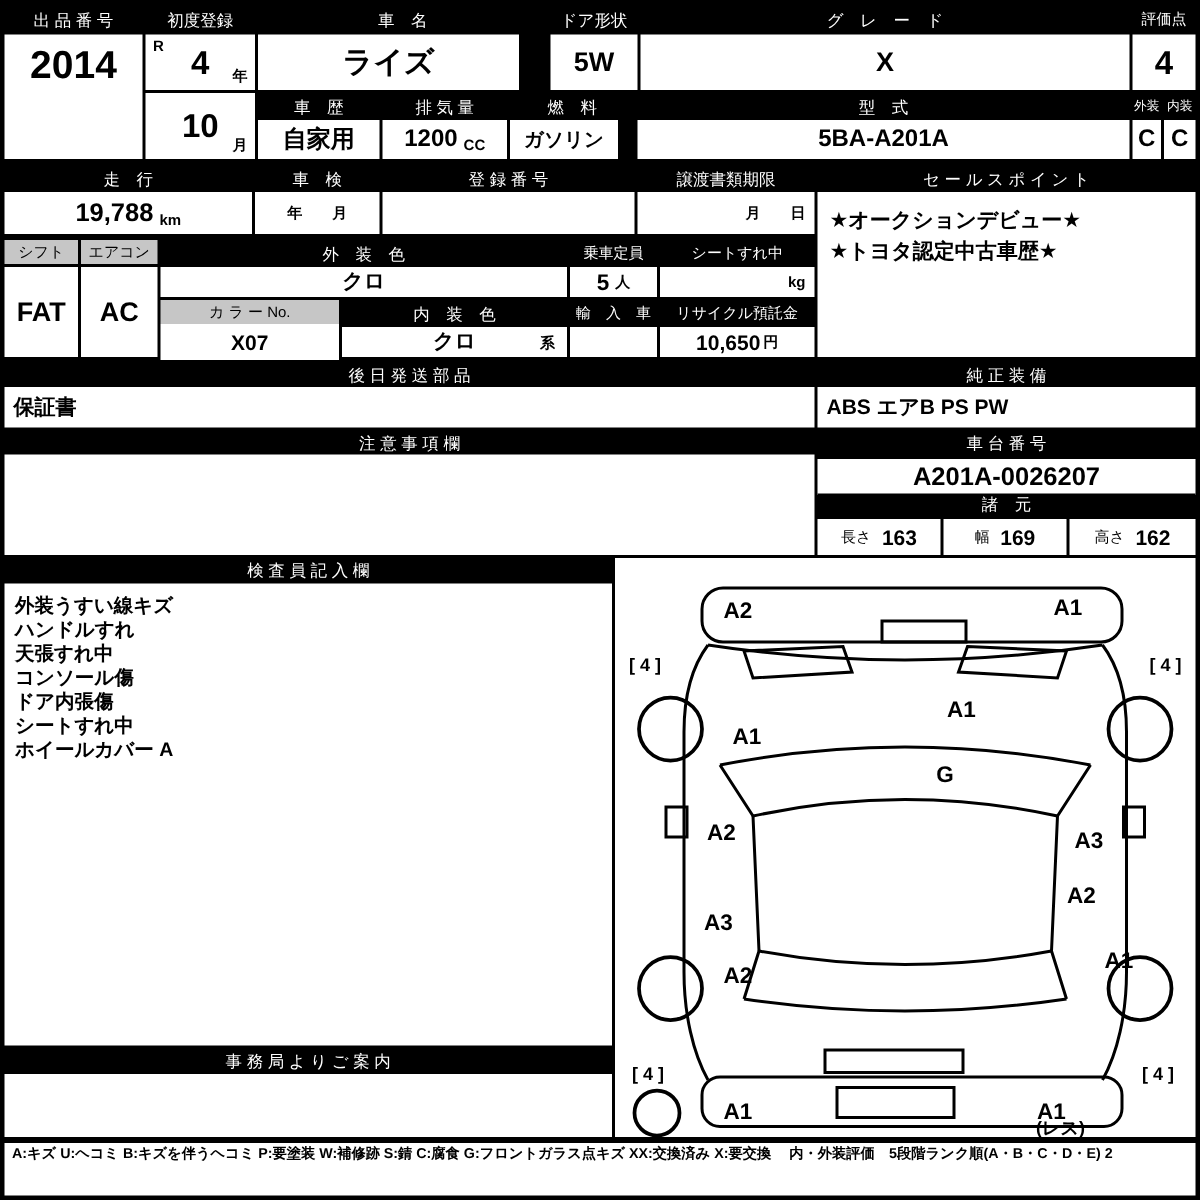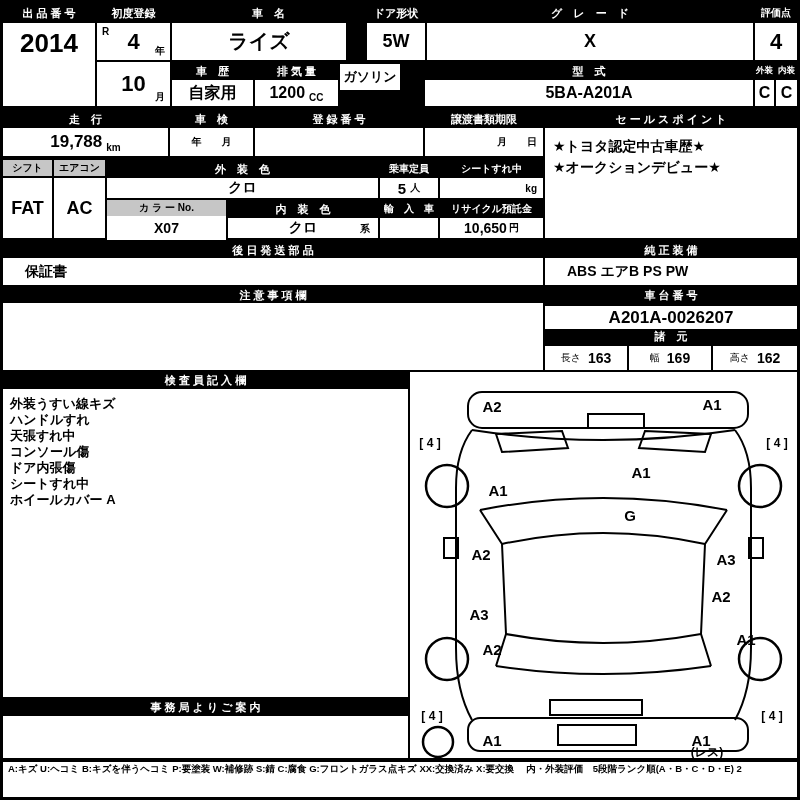--- a/index.html
+++ b/index.html
@@ -1,26 +1,26 @@
 <!DOCTYPE html>
 <html><head>
 <meta charset="utf-8">
 <style>
   *{margin:0;padding:0;box-sizing:border-box}
   html,body{background:#777}
   body{font-family:"Liberation Sans","DejaVu Sans",sans-serif;-webkit-font-smoothing:antialiased}
   .sheet{position:relative;width:800px;height:800px;background:#000;overflow:hidden}
   .c{position:absolute;background:#fff;color:#000;display:flex;align-items:center;justify-content:center;overflow:hidden;white-space:pre}
-  .hd{position:absolute;background:#000;color:#fff;display:flex;align-items:center;justify-content:center;font-size:11px;font-weight:bold;white-space:pre;overflow:hidden}
+  .hd{position:absolute;background:#000;color:#fff;display:flex;align-items:center;justify-content:center;font-size:11px;font-weight:normal;white-space:pre;overflow:hidden}
   .hdg{background:#c6c6c6;color:#000}
   .b{font-weight:bold}
   .f9{font-size:9px}.f10{font-size:10px}.f13{font-size:13px}
   .f14{font-size:14px}.f15{font-size:15px}.f16{font-size:16px}.f17{font-size:17px}
   .f18{font-size:18px}.f20{font-size:20px}.f22{font-size:22px}.f26{font-size:26px}
-  .left{justify-content:flex-start;padding-left:22px}
+  .left{justify-content:flex-start;padding-left:6px}
   .right{justify-content:flex-end;padding-right:6px}
   .topAl{align-items:flex-start;padding-top:5px}
   .unit{font-size:10px;font-weight:bold;margin-left:4px;align-self:flex-end;padding-bottom:3px}
   .corner{position:absolute;font-size:10px;font-weight:bold}
   .tl{left:5px;top:3px}.br{right:5px;bottom:2px}
   .col{flex-direction:column;align-items:flex-start;justify-content:flex-start;padding:8px 8px}
   .col div{line-height:21px;font-weight:bold;font-size:14px}
   .notes{flex-direction:column;align-items:flex-start;justify-content:flex-start;padding:7px 7px}
   .notes div{line-height:16px;font-weight:bold;font-size:13px}
   .dim{gap:7px}
@@ -65,21 +65,21 @@
   <div class="hd" style="left:172px;top:62px;width:81px;height:18px">車　歴</div>
   <div class="c b f16" style="left:172px;top:80px;width:81px;height:26px">自家用</div>
 
   <div class="hd" style="left:255px;top:62px;width:83px;height:18px">排 気 量</div>
   <div class="c" style="left:255px;top:80px;width:83px;height:26px">
     <span class="b f16">1200</span>
     <span class="unit">CC</span>
   </div>
 
   <div class="hd" style="left:340px;top:62px;width:83px;height:18px">燃　料</div>
-  <div class="c b f13" style="left:340px;top:64px;width:60px;height:26px">ガソリン</div>
+  <div class="c b f13" style="left:340px;top:80px;width:72px;height:26px">ガソリン</div>
 
   <div class="hd" style="left:425px;top:62px;width:328px;height:18px">型　式</div>
   <div class="c b f16" style="left:425px;top:80px;width:328px;height:26px">5BA-A201A</div>
 
   <div class="hd f9" style="left:755px;top:62px;width:19px;height:18px;font-size:8.5px">外装</div>
   <div class="hd f9" style="left:776px;top:62px;width:21px;height:18px;font-size:8.5px">内装</div>
   <div class="c b f16" style="left:755px;top:80px;width:19px;height:26px">C</div>
   <div class="c b f16" style="left:776px;top:80px;width:21px;height:26px">C</div>
 
   <div class="hd" style="left:3px;top:110px;width:165px;height:18px">走　行</div>
@@ -92,22 +92,22 @@
   <div class="c f10 b" style="left:170px;top:128px;width:83px;height:28px">年　　月</div>
 
   <div class="hd" style="left:255px;top:110px;width:168px;height:18px">登 録 番 号</div>
   <div class="c" style="left:255px;top:128px;width:168px;height:28px"></div>
 
   <div class="hd" style="left:425px;top:110px;width:118px;height:18px">譲渡書類期限</div>
   <div class="c f10 b right" style="left:425px;top:128px;width:118px;height:28px">月　　日</div>
 
   <div class="hd" style="left:545px;top:110px;width:252px;height:18px">セ ー ル ス ポ イ ン ト</div>
   <div class="c col" style="left:545px;top:128px;width:252px;height:110px">
+    <div>★オークションデビュー★</div>
     <div>★トヨタ認定中古車歴★</div>
-    <div>★オークションデビュー★</div>
   </div>
 
   <div class="hd hdg" style="left:3px;top:160px;width:49px;height:16px;font-size:10px">シフト</div>
   <div class="hd hdg" style="left:54px;top:160px;width:51px;height:16px;font-size:10px">エアコン</div>
   <div class="c b f18" style="left:3px;top:178px;width:49px;height:60px">FAT</div>
   <div class="c b f18" style="left:54px;top:178px;width:51px;height:60px">AC</div>
 
   <div class="hd" style="left:107px;top:160px;width:271px;height:18px">外　装　色</div>
   <div class="c b f14" style="left:107px;top:178px;width:271px;height:20px">クロ</div>
 

